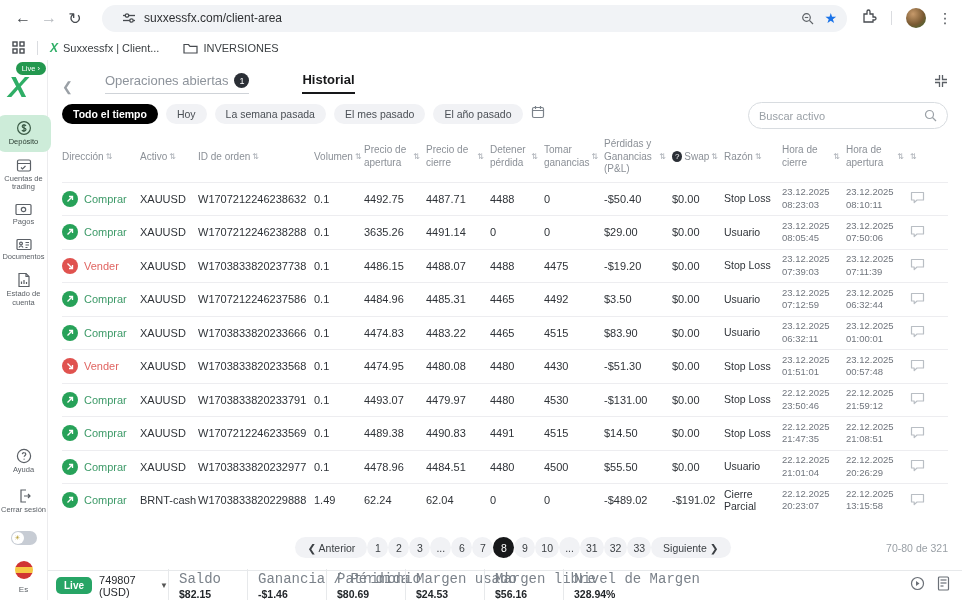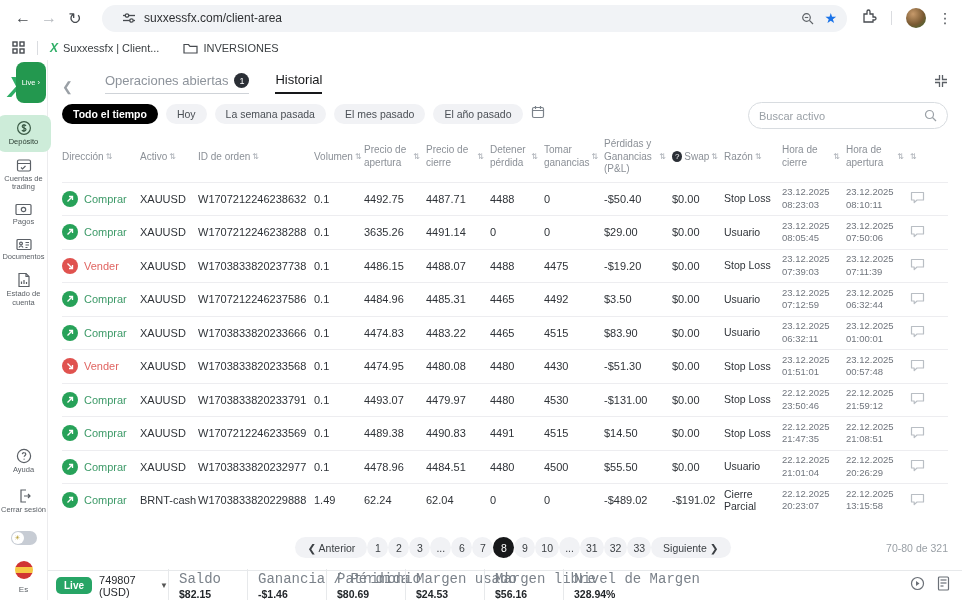--- a/index.html
+++ b/index.html
@@ -29,21 +29,21 @@
   .vsep { width:1px; height:14px; background:#dadce0; margin:0 2px; }
 
   
   .app { position:absolute; top:60px; left:0; right:0; bottom:0; display:flex; }
   .sidebar { width:48px; border-right:1px solid #ececee; display:flex; flex-direction:column;
     align-items:center; padding-top:2px; position:relative; background:#fff; }
   .logo-wrap { position:relative; width:100%; height:52px; }
   .logo-x { position:absolute; left:8px; top:10px; font-size:30px; line-height:30px;
     font-weight:bold; font-style:italic; color:#2fae66; }
   .live-pill { position:absolute; top:0; right:1px; background:#23984f; color:#fff;
-    font-size:7.5px; padding:16px 6px; border-radius:8px; white-space:nowrap; }
+    font-size:7.5px; padding:2px 6px; border-radius:8px; white-space:nowrap; }
   .side-item { width:54px; margin:1px 2px; padding:5px 1px; border-radius:8px; display:flex;
     flex-direction:column; align-items:center; gap:2px; font-size:7.5px; color:#5b6066;
     text-align:center; line-height:1.15; cursor:pointer; }
   .side-item.active { background:#cdecd9; color:#2c3e33; }
   .side-item svg { display:block; }
   .side-bottom { margin-top:auto; display:flex; flex-direction:column; align-items:center;
     gap:2px; padding-bottom:6px; width:100%; }
   .toggle { width:26px; height:14px; border-radius:8px; background:#c7ccd4; position:relative;
     margin:8px 0; cursor:pointer; }
   .toggle .knob { position:absolute; left:1px; top:1px; width:12px; height:12px; border-radius:50%;
@@ -52,21 +52,21 @@
     flex-direction:column; margin-top:6px; }
   .flag .r { flex:1; background:#d03433; } .flag .y { flex:1.2; background:#f6c844; }
 
   .main { flex:1; position:relative; padding:0 14px; }
 
   
   .tabrow { display:flex; align-items:flex-end; gap:26px; padding-top:12px; }
   .back-chev { color:#9aa0a6; font-size:13px; margin-right:6px; cursor:pointer; }
   .tab { font-size:13px; color:#8d939b; padding-bottom:5px; border-bottom:1px solid #cfd3d8;
     display:flex; align-items:center; gap:6px; cursor:pointer; }
-  .tab.active { color:#17181a; font-weight:normal; border-bottom:2px solid #17181a; }
+  .tab.active { color:#17181a; font-weight:bold; border-bottom:2px solid #17181a;margin-left:27px; }
   .tab-badge { width:15px; height:15px; border-radius:50%; background:#2b2f36; color:#fff;
     font-size:9px; display:inline-flex; align-items:center; justify-content:center; font-weight:normal; }
   .collapse-ico { position:absolute; right:14px; top:14px; cursor:pointer; }
 
   
   .filterrow { display:flex; align-items:center; gap:8px; margin-top:10px; }
   .pill { background:#f1f2f5; color:#4a4f55; font-size:10.5px; padding:4px 11px;
     border-radius:12px; cursor:pointer; white-space:nowrap; }
   .pill.active { background:#000000; color:#fff; font-weight:bold; }
   .search-box { position:absolute; right:14px; top:42px; width:200px; height:27px;

